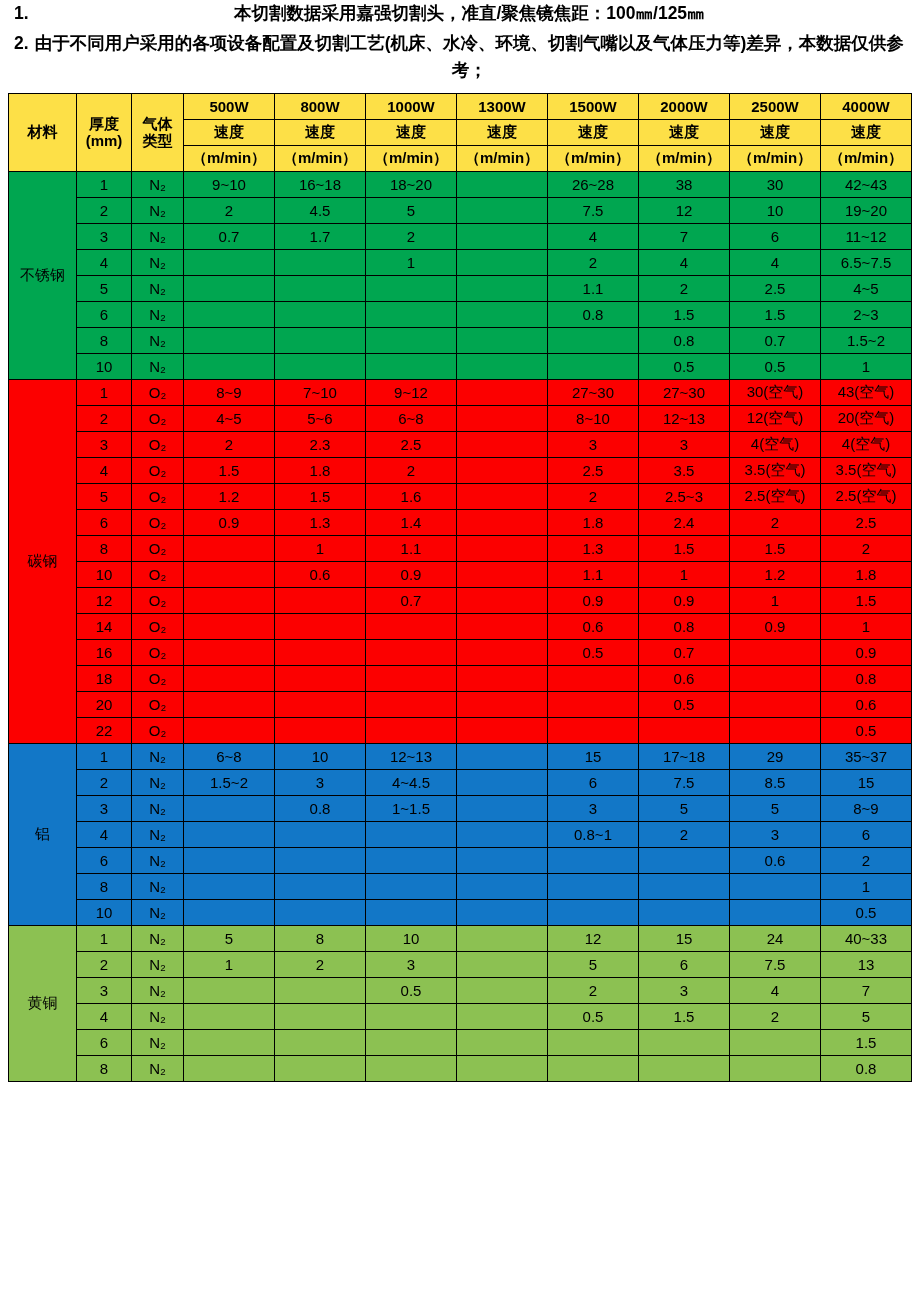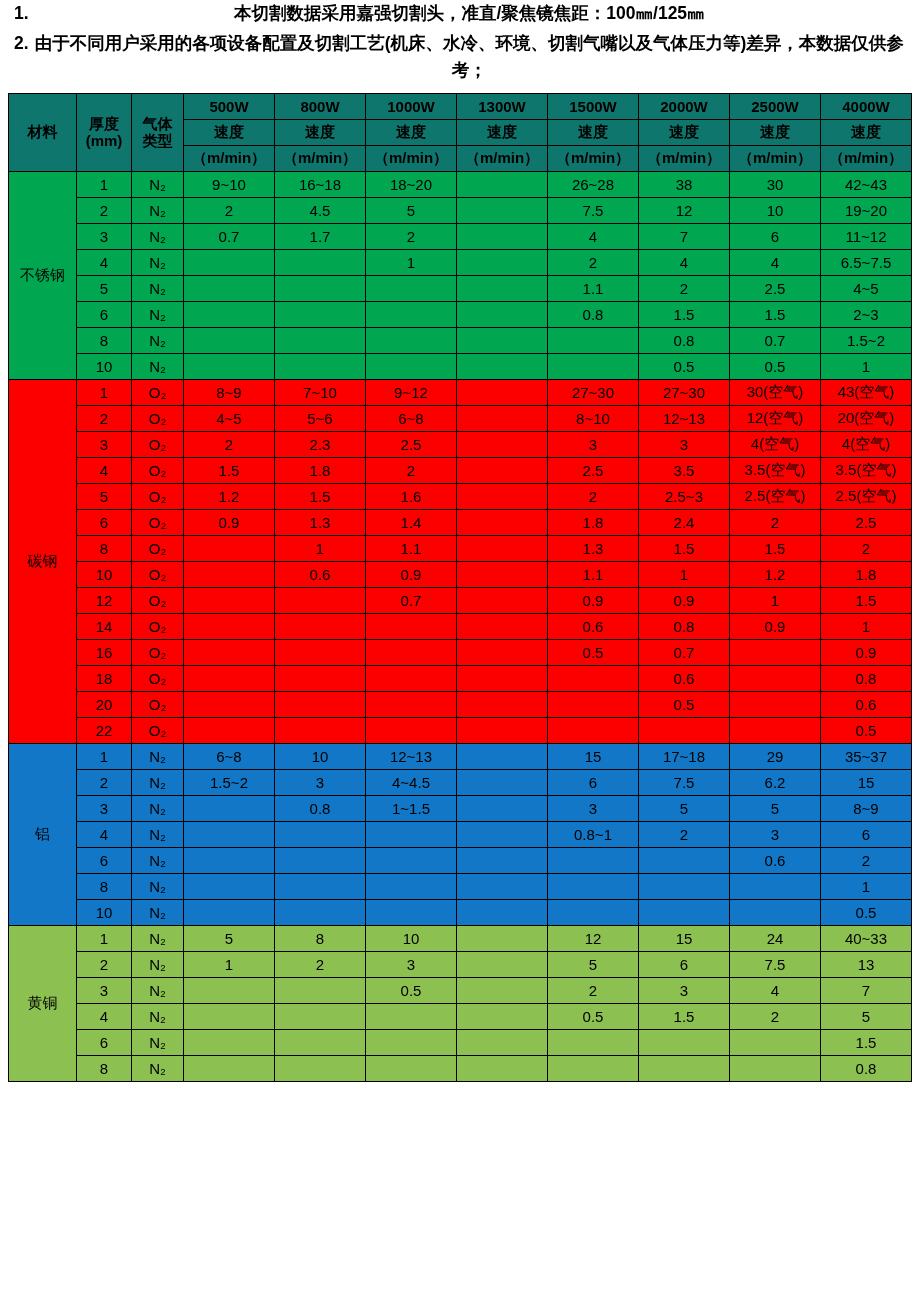--- a/index.html
+++ b/index.html
@@ -58,21 +58,21 @@
     text-align: center;
     vertical-align: middle;
     font-size: 15px;
     padding: 0;
     height: 25px;
     overflow: hidden;
     white-space: nowrap;
   }
   thead th {
     font-weight: bold;
-    background: #0f766e;
+    background: #fde047;
   }
   th.hdr-power {
     font-size: 16px;
     height: 27px;
   }
   th.hdr-speed {
     font-size: 15px;
     font-weight: bold;
     height: 24px;
   }
@@ -461,21 +461,21 @@
         </tr>
         <tr class="band-alu">
           <td>2</td>
           <td class="gas">N₂</td>
           <td>1.5~2</td>
           <td>3</td>
           <td>4~4.5</td>
           <td></td>
           <td>6</td>
           <td>7.5</td>
-          <td>6.2</td>
+          <td>8.5</td>
           <td>15</td>
         </tr>
         <tr class="band-alu">
           <td>3</td>
           <td class="gas">N₂</td>
           <td></td>
           <td>0.8</td>
           <td>1~1.5</td>
           <td></td>
           <td>3</td>

